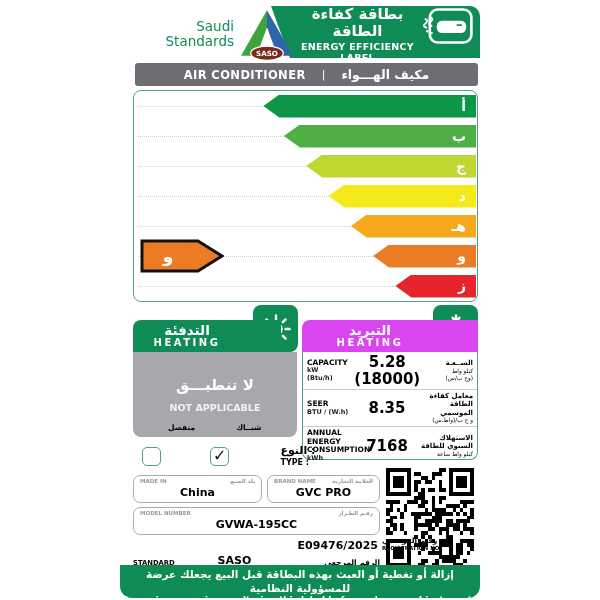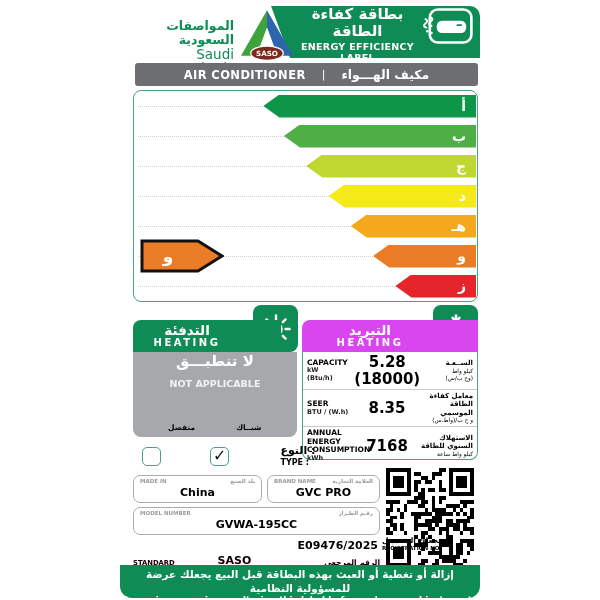--- a/index.html
+++ b/index.html
@@ -44,21 +44,21 @@
   
   .icon-square { position:absolute; width:45px; height:47px; border-radius:8px;
     display:flex; align-items:center; justify-content:center; }
   .panel-header { position:absolute; height:32px; color:#fff; text-align:center;
     display:flex; flex-direction:column; justify-content:center; }
   .panel-header .ar { font-size:13.5px; font-weight:bold; line-height:1.1; }
   .panel-header .en { font-size:10px; font-weight:bold; letter-spacing:2.5px; line-height:1.2; }
   .heating-header { left:13px; top:314px; width:148px; border-radius:8px 0 0 0; padding-right:40px; }
   .heating-body { position:absolute; left:13px; top:346px; width:164px; height:85px;
     background:#a6a8ab; border-radius:0 0 8px 8px; color:#fff; text-align:center;
-    display:flex; flex-direction:column; justify-content:flex-start; gap:8px; }
+    display:flex; flex-direction:column; justify-content:center; gap:8px; }
   .na-ar { font-size:15px; font-weight:bold; }
   .na-en { font-size:9.5px; font-weight:bold; color:#f2f2f2; }
   .cooling-header { left:182px; top:314px; width:176px; border-radius:8px 0 0 0; padding-right:40px; }
   .cooling-body { position:absolute; left:182px; top:346px; width:176px; height:108px;
     background:#fff; border:1.2px solid #4aa183; border-top:none; border-radius:0 0 8px 8px;
     display:flex; flex-direction:column; }
   .c-row { display:flex; align-items:center; padding:2px 4px; flex:1; }
   .c-row + .c-row { border-top:1px solid #c9c9c9; }
   .c-en { width:52px; line-height:1.15; }
   .c-en .b { font-size:7.5px; font-weight:bold; }
@@ -125,21 +125,20 @@
         <rect x="17" y="16" width="34" height="14" rx="6" fill="#fff"></rect>
         <line x1="40" y1="21" x2="46" y2="21" stroke="#0f8c55" stroke-width="2"></line>
         <path d="M4 14 q4 2 0 5 q-4 3 1 5" fill="none" stroke="#fff" stroke-width="2.2" stroke-linecap="round"></path>
         <path d="M10 12 q4 2 0 5 q-4 3 1 5" fill="none" stroke="#fff" stroke-width="2.2" stroke-linecap="round"></path>
         <circle cx="6" cy="28" r="1.4" fill="#fff"></circle>
           <circle cx="11" cy="30" r="1.4" fill="#fff"></circle>
       </svg>
     </div>
 
     <div class="org-block" style="color:#0f8c55;">
-      <div class="org-ar">المواصفات السعودية</div>
       <div class="org-en">Saudi Standards</div>
     </div>
 
     <svg class="saso-logo" viewBox="0 0 100 80">
       <polygon points="50,2 10,72 34,72 50,28" fill="#3fa33c"></polygon>
       <polygon points="50,2 90,72 66,72 50,28" fill="#2e66ad"></polygon>
       <polygon points="50,30 36,68 64,68" fill="#fff"></polygon>
       <ellipse cx="50" cy="68" rx="25" ry="11" fill="#7b2a1e" stroke="#fff" stroke-width="2"></ellipse>
       <text x="50" y="72" text-anchor="middle" fill="#fff" font-size="11" font-weight="bold">SASO</text>
     </svg>
@@ -545,21 +544,21 @@
         <rect x="18" y="0" width="7" height="7" fill="#000"></rect>
         <rect x="19" y="1" width="5" height="5" fill="#fff"></rect>
         <rect x="20" y="2" width="3" height="3" fill="#000"></rect>
         <rect x="0" y="18" width="7" height="7" fill="#000"></rect>
         <rect x="1" y="19" width="5" height="5" fill="#fff"></rect>
         <rect x="2" y="20" width="3" height="3" fill="#000"></rect>
       </svg>
 
     <div class="reg-value">E09476/2025</div>
     <div class="reg-label">
-      <div class="ar">يجعلك التسجيـل</div>
+      <div class="ar">رقـم الموسمي</div>
       <div class="en">REGISTRATION NO</div>
     </div>
     <div class="std-row">
       <span class="std-en">STANDARD REFERENCE NO</span>
       <span class="std-val">SASO 2663/2021</span>
       <span class="std-ar">الرقم المرجعي للمواصفة</span>
     </div>
 
     <div class="footer" style="background:#0f8c55;">
       <div class="ar">إزالة أو تغطية أو العبث بهذه البطاقة قبل البيع يجعلك عرضة للمسؤولية النظامية</div>

